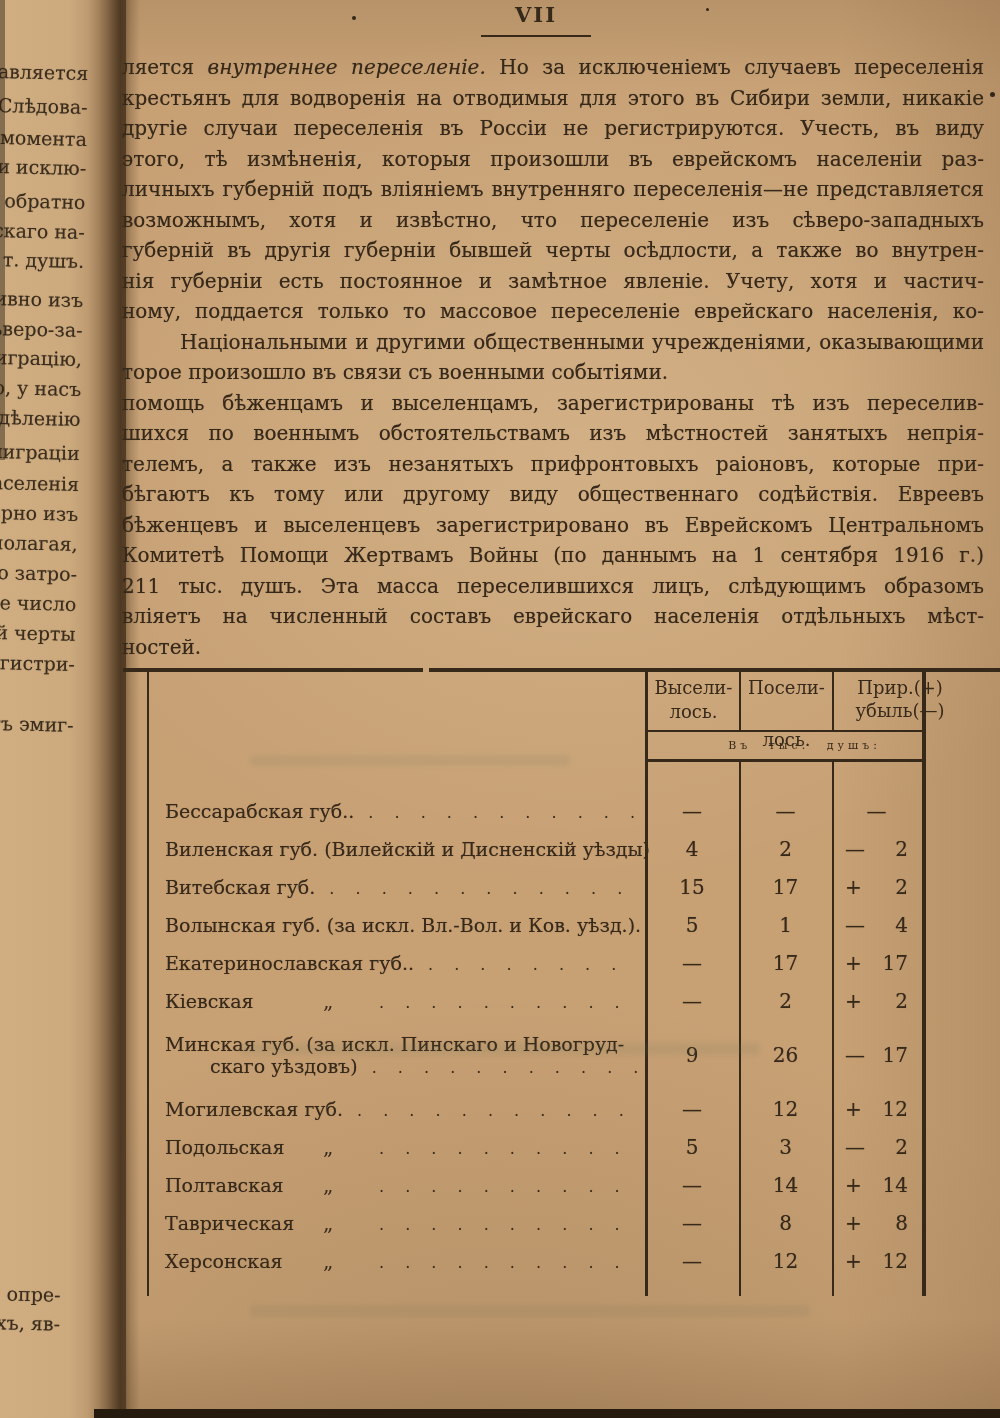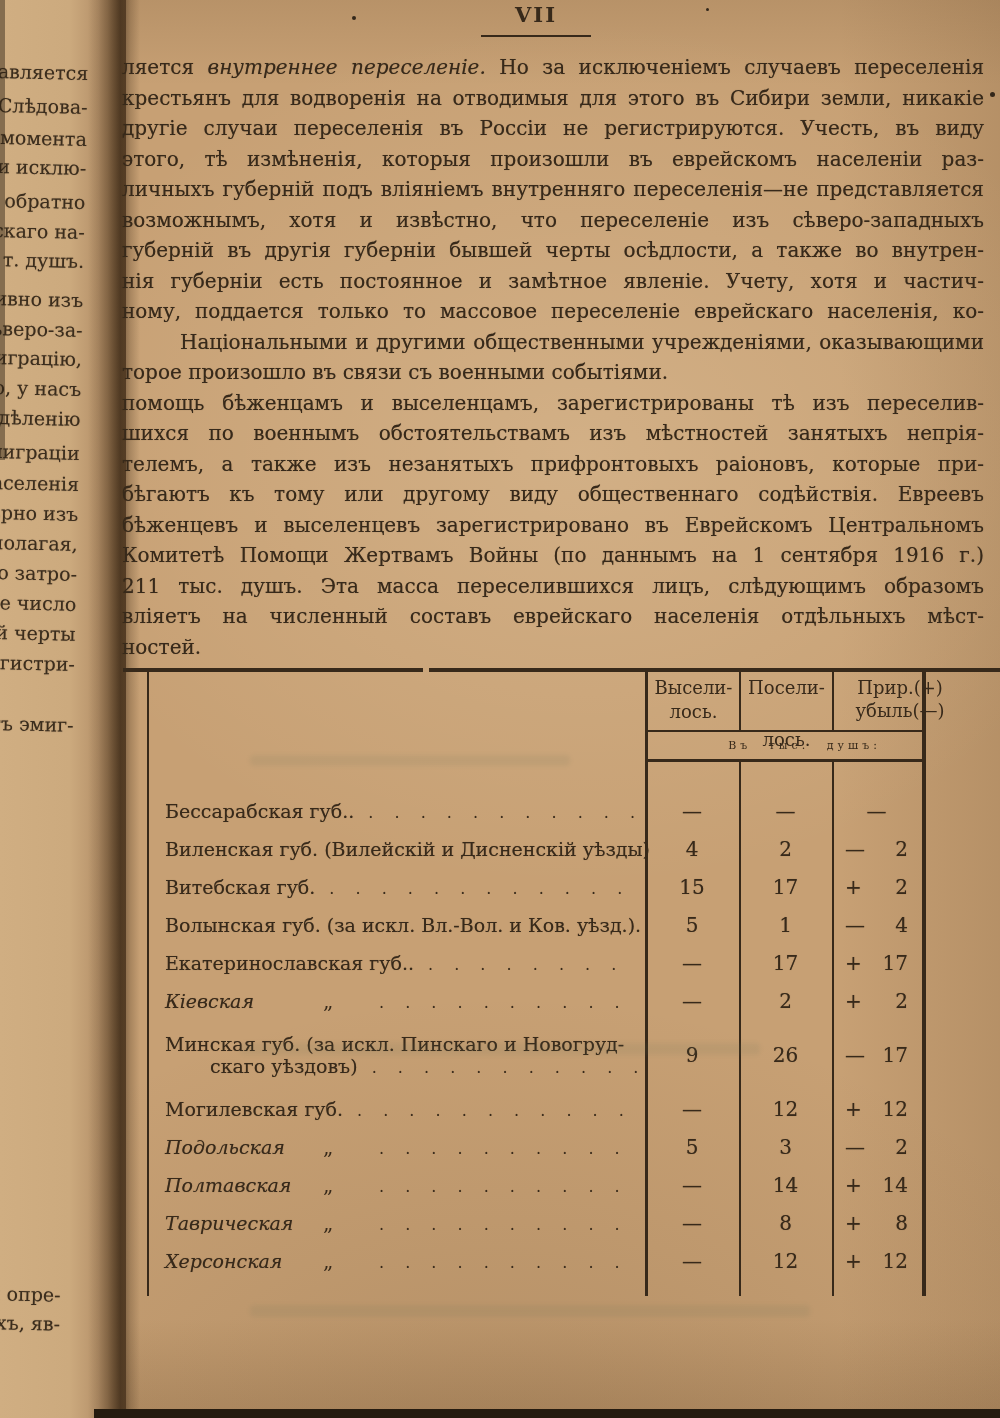--- a/index.html
+++ b/index.html
@@ -59,21 +59,21 @@
   .units-row{position:absolute;left:527px;top:63px;width:275px;height:28px;
     display:flex;align-items:center;justify-content:center;
     font-size:11px;letter-spacing:4px;word-spacing:10px;}
   .tbody{position:absolute;left:0;top:94px;width:787px;padding-top:30px;box-sizing:border-box;}
   .trow{display:flex;align-items:center;height:38px;}
   .trow.two-line{height:70px;}
   .tname{width:505px;box-sizing:border-box;padding-left:25px;font-size:19px;}
   .nline{display:flex;align-items:baseline;white-space:nowrap;}
   .nline.indent2{padding-left:45px;}
   .gname{text-shadow:0 0 0.7px rgba(55,41,26,0.5);}
-  .gname.fixedw{display:inline-block;width:158px;font-style:italic;}
+  .gname.fixedw{display:inline-block;width:158px;}
   .ditto{display:inline-block;width:42px;font-size:20px;}
   .leader{flex:1;overflow:hidden;white-space:nowrap;letter-spacing:8px;
     margin:0 6px 0 14px;font-size:16px;color:#37291a;}
   .tnum{display:flex;align-items:center;justify-content:center;font-size:20px;
     text-shadow:0 0 0.7px rgba(55,41,26,0.5);}
   .c-out{width:94px;}
   .c-in{width:93px;}
   .c-delta{width:90px;justify-content:flex-start;box-sizing:border-box;padding:0 14px 0 13px;}
   .c-delta .sign{flex:0 0 auto;}
   .c-delta .dval{flex:1;text-align:right;}

